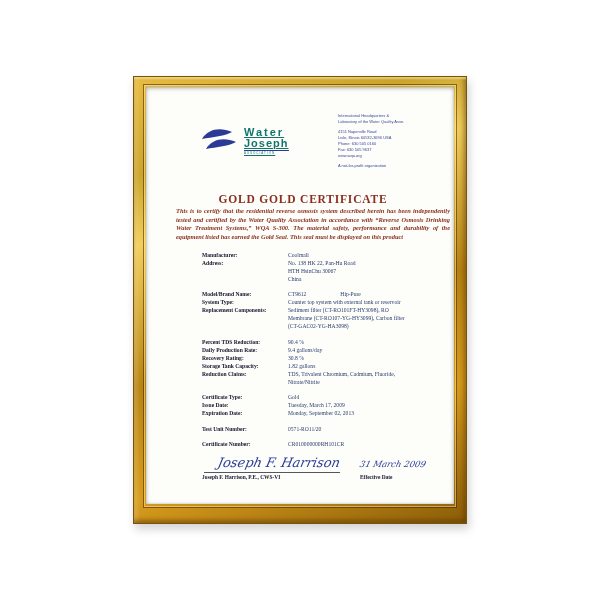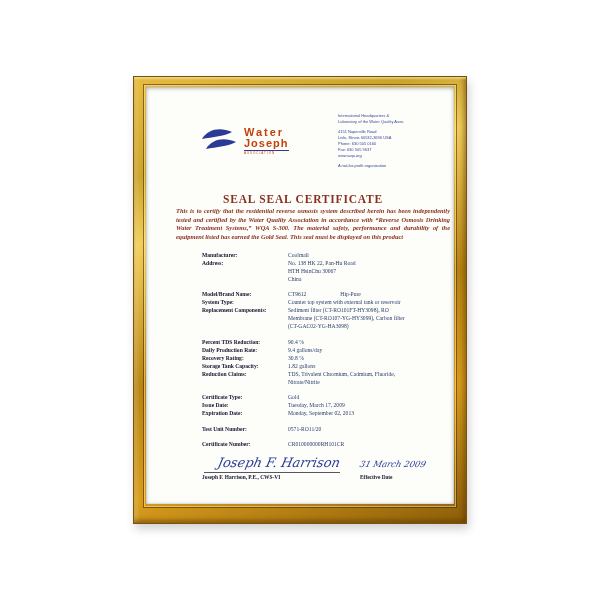--- a/index.html
+++ b/index.html
@@ -31,21 +31,21 @@
     position:relative;width:100%;height:100%;box-sizing:border-box;
     background:#fdfdfa;
     box-shadow:inset 0 1px 4px rgba(0,0,0,.35), inset 0 0 1px rgba(0,0,0,.3);
     padding:20px 24px 10px 30px;
     overflow:hidden;
   }
   
   .letterhead{position:relative;height:78px;}
   .logo{position:absolute;left:22px;top:16px;display:flex;align-items:flex-start;}
   .logo svg{display:block;}
-  .logo-text{margin-left:2px;margin-top:4px;color:#c2410c;line-height:1;}
+  .logo-text{margin-left:2px;margin-top:4px;color:#0f766e;line-height:1;text-decoration:underline;}
   .logo-line1{font-family:"Liberation Sans",sans-serif;font-size:11px;font-weight:bold;letter-spacing:2px;}
   .logo-line2{font-family:"Liberation Sans",sans-serif;font-size:11px;font-weight:bold;letter-spacing:1px;}
   .logo-line3{font-family:"Liberation Sans",sans-serif;font-size:3px;letter-spacing:1px;border-top:1px solid #2b3a94;padding-top:1px;margin-top:1px;}
   .lh-right{position:absolute;right:16px;top:6px;width:76px;color:#3a4a9a;
     font-family:"Liberation Sans",sans-serif;font-size:4px;line-height:1.5;text-align:left;}
   .lh-right .blk{margin-bottom:4px;}
   
   .title{
     text-align:center;color:#8a2f1f;font-weight:bold;font-size:11.5px;letter-spacing:.8px;
     margin-top:8px;
@@ -110,21 +110,21 @@
             <div>Phone: 630 505 0160</div>
             <div>Fax: 630 505 9637</div>
             <div>www.wqa.org</div>
           </div>
           <div class="blk">
             <div>A not-for-profit organization</div>
           </div>
         </div>
     </div>
 
-    <div class="title">SEAL SEAL CERTIFICATE</div>
+    <div class="title">GOLD GOLD CERTIFICATE</div>
     <div class="intro">This is to certify that the residential reverse osmosis system described herein has been independently tested and certified by the Water Quality Association in accordance with “Reverse Osmosis Drinking Water Treatment Systems,” WQA S-300.  The material safety, performance and durability of the equipment listed has earned the Gold Seal.  This seal must be displayed on this product</div>
 
     <div class="fields">
         <div class="section">
           <div class="row">
             <span class="lbl">Manufacturer:</span>
             <div class="vals">
               <div class="vline">Coolmali</div>
             </div>
           </div>

